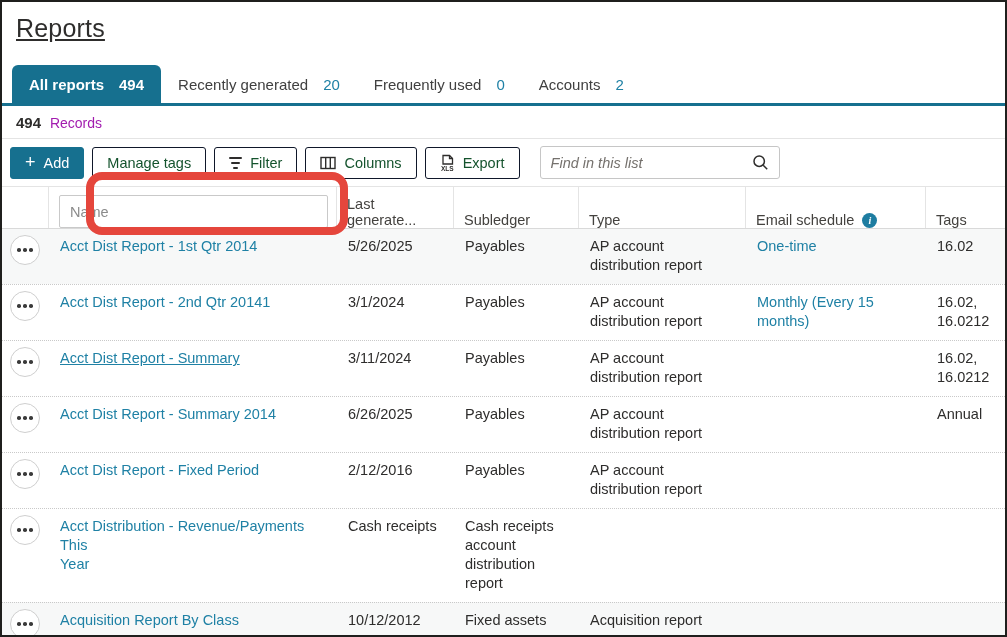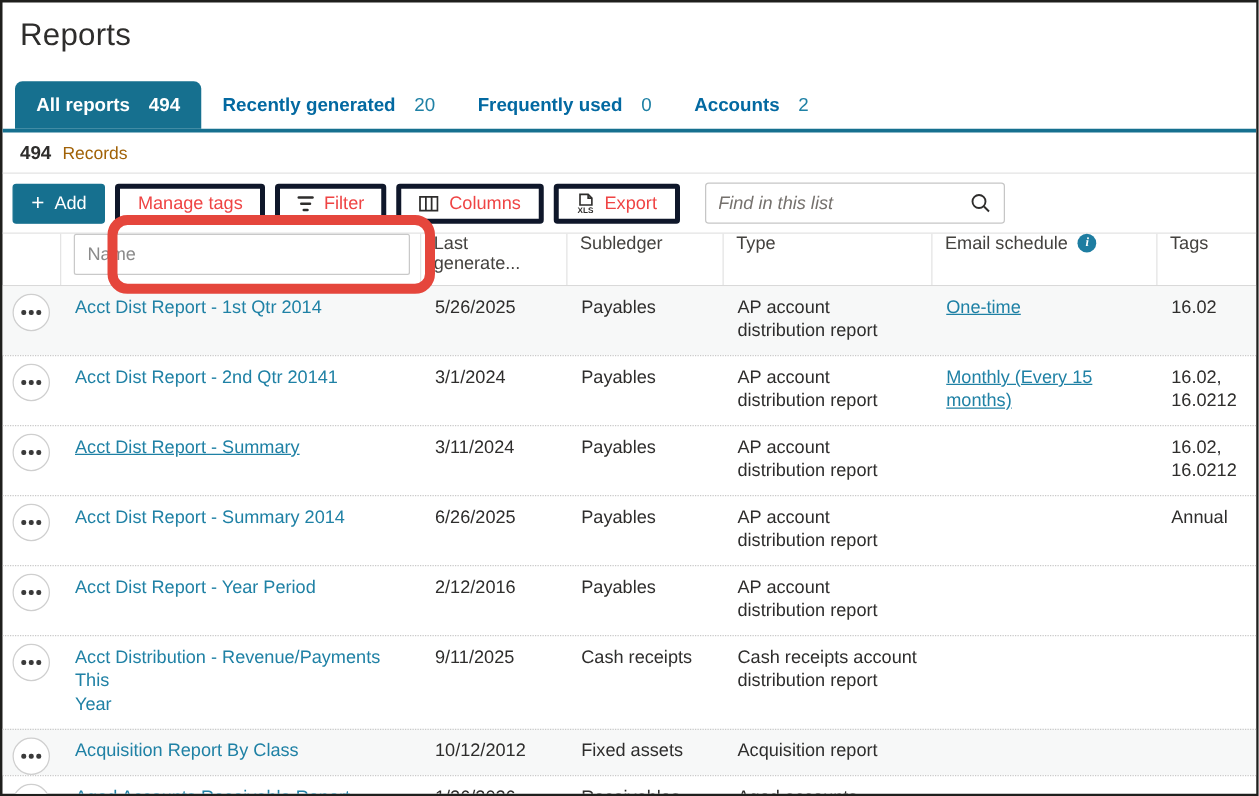--- a/index.html
+++ b/index.html
@@ -1,70 +1,70 @@
 <!DOCTYPE html>
 <html><head>
 <meta charset="utf-8">
 <style>
   * { box-sizing: border-box; margin: 0; padding: 0; }
   html,body { background:#fff; }
   body { width:1007px; height:637px; font-family:"Liberation Sans","DejaVu Sans",sans-serif; }
   .frame { position:relative; width:1007px; height:637px; border:2px solid #1f1f1d; background:#fff; overflow:hidden; }
 
-  .page-title { font-size:25px; font-weight:400; color:#2e2d2c; margin:12px 0 0 14px; letter-spacing:.2px; }
+  .page-title { font-size:25px; font-weight:400; color:#2e2d2c; margin:12px 0 0 14px; letter-spacing:.2px;text-decoration:underline; }
 
   .tab-bar { margin-top:22px; border-bottom:3px solid #16708f; }
   .tabs-inner { display:flex; margin-left:10px; }
   .tab { display:flex; align-items:center; gap:15px; height:38px; padding:0 17px; font-size:15px; cursor:pointer; }
-  .tab .t-label { color:#0369a1; font-weight:700; }
+  .tab .t-label { color:#404040; font-weight:400; }
   .tab .t-count { color:#1f81a5; font-weight:400; }
   .tab.active { background:#16708f; border-radius:6px 6px 0 0; }
   .tab.active .t-label, .tab.active .t-count { color:#fff; font-weight:700; }
 
   .records-bar { padding:8px 0 7px 14px; border-bottom:1px solid #e4e4e4; font-size:14px; }
   .records-bar .r-count { font-weight:700; font-size:15px; color:#2e2d2c; }
-  .records-bar .r-label { color:#a16207; margin-left:5px; }
+  .records-bar .r-label { color:#a21caf; margin-left:5px; }
 
   .toolbar { display:flex; align-items:center; padding:7px 8px; gap:8px; border-bottom:1px solid #e4e4e4; }
   .btn { display:flex; align-items:center; gap:8px; height:32px; padding:0 14px; background:#fff;
-         border:4px solid #0f172a; border-radius:3px; font-size:14.5px; color:#ef4444; cursor:pointer;
+         border:1px solid #0f172a; border-radius:3px; font-size:14.5px; color:#14532d; cursor:pointer;
          font-family:inherit; white-space:nowrap; }
   .btn-add { background:#16708f; color:#fff; border:1px solid #16708f; }
   .btn-add .plus { font-size:18px; font-weight:400; line-height:1; margin-top:-2px; }
   .icon-lines { display:flex; flex-direction:column; align-items:center; gap:3px; }
   .icon-lines i { display:block; height:2px; background:#2e2d2c; border-radius:1px; }
   .icon-lines i:nth-child(1){ width:13px; } .icon-lines i:nth-child(2){ width:9px; } .icon-lines i:nth-child(3){ width:5px; }
   .search-wrap { display:flex; align-items:center; margin-left:12px; width:240px; height:33px;
                  border:1px solid #c6c6c6; border-radius:3px; padding:0 10px; background:#fff; }
   .search-wrap input { flex:1; border:none; outline:none; font-size:14.5px; color:#2e2d2c; font-family:inherit; min-width:0; }
   .search-wrap input::placeholder { font-style:italic; color:#75716d; }
 
   .grid { display:grid; grid-template-columns:46px 288px 117px 125px 167px 180px 1fr; }
   .thead { height:42px; border-bottom:1px solid #d9d9d9; }
-  .hcell { display:flex; align-items:flex-start; gap:8px; height:100%; padding:0 8px 0 10px;
+  .hcell { display:flex; align-items:flex-end; gap:8px; height:100%; padding:0 8px 0 10px;
            font-size:14.5px; color:#44423f; border-left:1px solid #e4e4e4; cursor:pointer; }
   .hcell.first { border-left:none; cursor:default; }
   .name-filter { width:100%; height:33px; border:1px solid #c9c9c9; border-radius:2px; padding:0 10px;
                  font-size:14.5px; color:#2e2d2c; font-family:inherit; outline:none; }
   .name-filter::placeholder { color:#8b8b8b; }
   .info-icon { width:15px; height:15px; border-radius:50%; background:#1e7da1; color:#fff;
                font-size:10px; font-weight:700; display:flex; align-items:center; justify-content:center;
                font-family:"Liberation Serif",serif; font-style:italic; cursor:pointer; flex:0 0 auto; }
 
   .row { border-top:1px dotted #c9c9c9; }
   .row:first-child { border-top:none; }
   .row.shaded { background:#f7f8f8; }
   .cell { padding:8px 10px 9px 12px; font-size:14.5px; line-height:19px; color:#2e2d2c; white-space:pre-line; }
   .cell.actions { display:flex; justify-content:center; padding:6px 0 0 0; }
   .dots-btn { width:30px; height:30px; border-radius:50%; border:1px solid #cfcfcf; background:#fff;
               display:flex; align-items:center; justify-content:center; gap:2.5px; cursor:pointer; flex:0 0 auto; }
   .dots-btn i { display:block; width:3.5px; height:3.5px; border-radius:50%; background:#3a3a3a; }
   .cell a { color:#1f81a5; text-decoration:none; white-space:pre-line; cursor:pointer; }
   .cell a.underlined { text-decoration:underline;margin-top:48px; }
-  .cell.email { color:#1f81a5;text-decoration:underline; }
+  .cell.email { color:#1f81a5; }
 
   .red-annotation { position:absolute; left:84px; top:170px; width:262px; height:63px;
                     border:8px solid #e5463c; border-radius:16px; z-index:20; pointer-events:none; }
 </style>
 </head>
 <body>
 
 <div class="frame">
 
   <h1 class="page-title">Reports</h1>
@@ -204,33 +204,32 @@
         <div class="cell"><a class="">Acct Dist Report - Summary 2014</a></div>
         <div class="cell">6/26/2025</div>
         <div class="cell">Payables</div>
         <div class="cell">AP account
 distribution report</div>
         <div class="cell email"></div>
         <div class="cell">Annual</div>
       </div>
       <div class="grid row">
         <div class="cell actions"><button class="dots-btn"><i></i><i></i><i></i></button></div>
-        <div class="cell"><a class="">Acct Dist Report - Year Period</a></div>
+        <div class="cell"><a class="">Acct Dist Report - Fixed Period</a></div>
         <div class="cell">2/12/2016</div>
         <div class="cell">Payables</div>
         <div class="cell">AP account
 distribution report</div>
         <div class="cell email"></div>
         <div class="cell"></div>
       </div>
       <div class="grid row">
         <div class="cell actions"><button class="dots-btn"><i></i><i></i><i></i></button></div>
         <div class="cell"><a class="">Acct Distribution - Revenue/Payments This
 Year</a></div>
-        <div class="cell">9/11/2025</div>
         <div class="cell">Cash receipts</div>
         <div class="cell">Cash receipts account
 distribution report</div>
         <div class="cell email"></div>
         <div class="cell"></div>
       </div>
       <div class="grid row shaded">
         <div class="cell actions"><button class="dots-btn"><i></i><i></i><i></i></button></div>
         <div class="cell"><a class="">Acquisition Report By Class</a></div>
         <div class="cell">10/12/2012</div>

